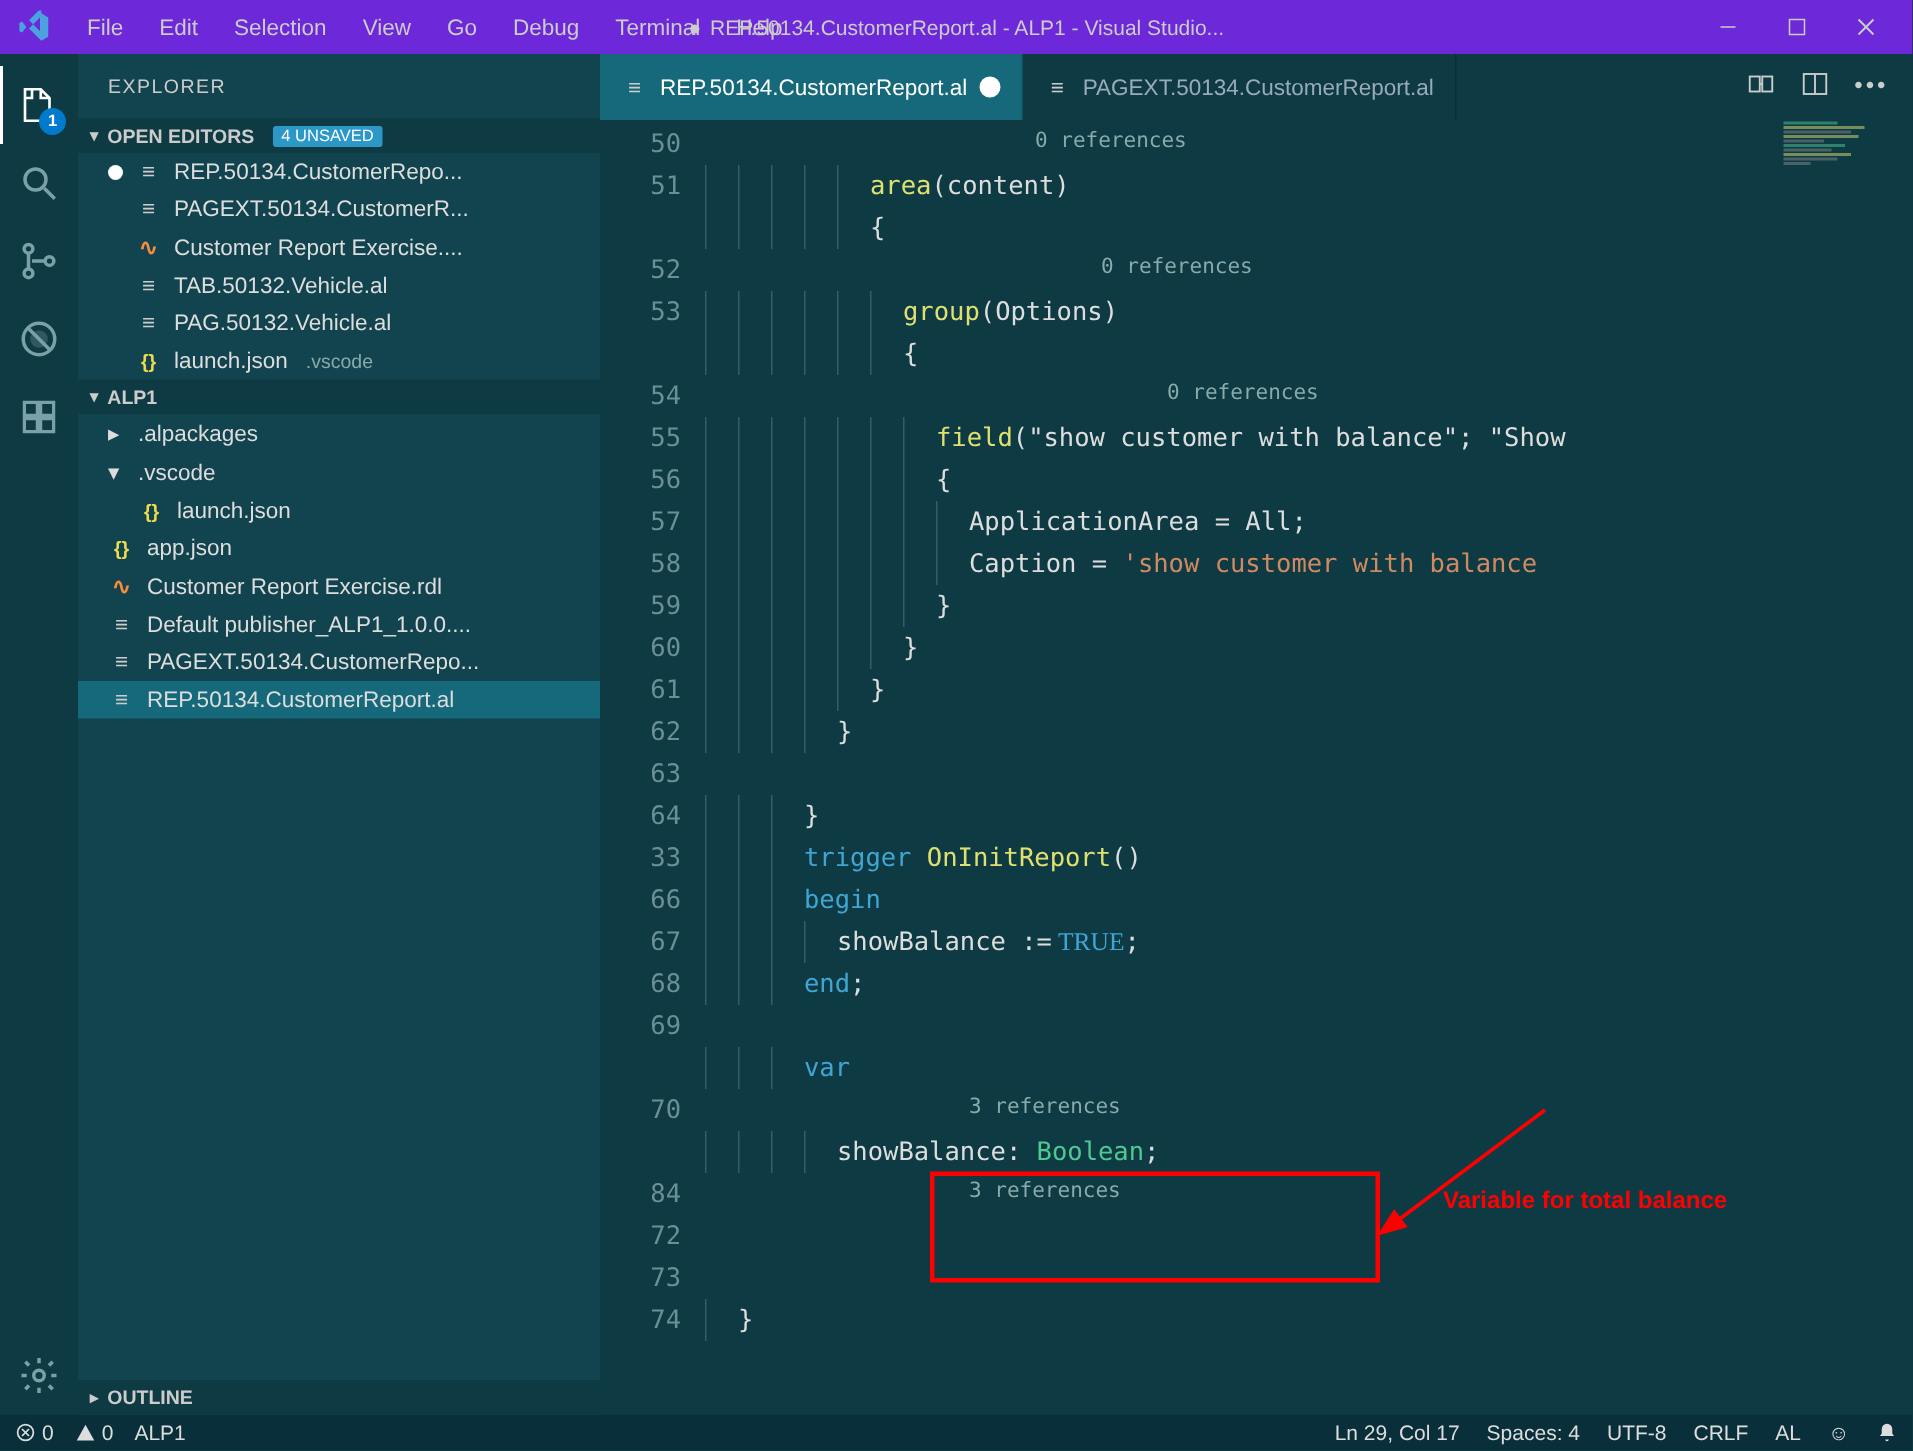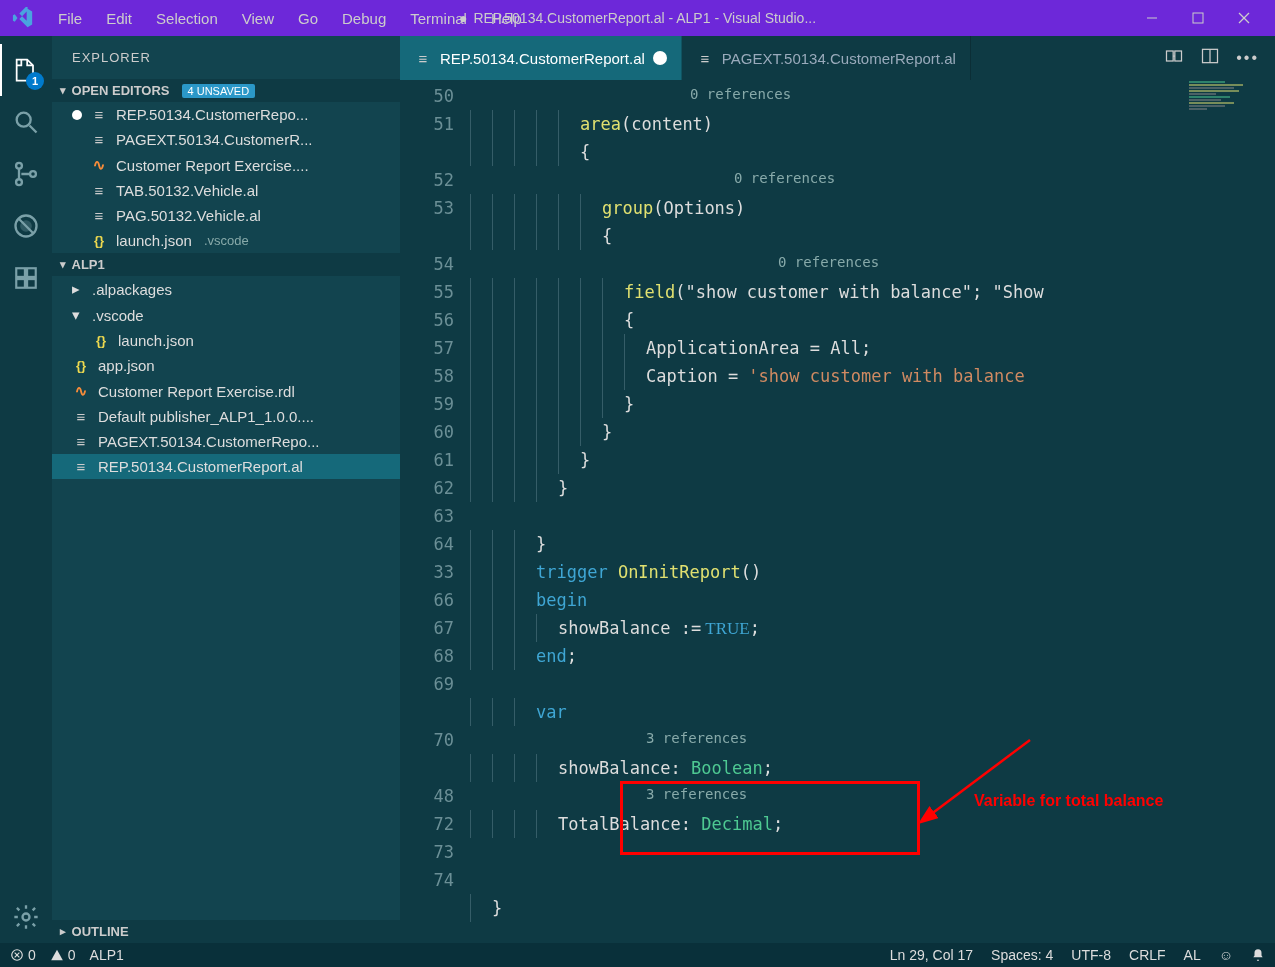--- a/index.html
+++ b/index.html
@@ -311,21 +311,21 @@
           <div>63</div>
           <div>64</div>
           <div>33</div>
           <div>66</div>
           <div>67</div>
           <div>68</div>
           <div>69</div>
           <div></div>
           <div>70</div>
           <div></div>
-          <div>48</div>
+          <div>84</div>
           <div>72</div>
           <div>73</div>
           <div>74</div>
         </div>
       <div class="code-lines">
 <div class="reflens" style="padding-left:220px;">0 references</div>
 <div class="code-line"><span class="indent-guide"></span><span class="indent-guide"></span><span class="indent-guide"></span><span class="indent-guide"></span><span class="indent-guide"></span><span class="tk-func">area</span><span class="tk-punc">(</span><span class="tk-ident">content</span><span class="tk-punc">)</span></div>
 <div class="code-line"><span class="indent-guide"></span><span class="indent-guide"></span><span class="indent-guide"></span><span class="indent-guide"></span><span class="indent-guide"></span><span class="tk-punc">{</span></div>
 <div class="reflens" style="padding-left:264px;">0 references</div>
 <div class="code-line"><span class="indent-guide"></span><span class="indent-guide"></span><span class="indent-guide"></span><span class="indent-guide"></span><span class="indent-guide"></span><span class="indent-guide"></span><span class="tk-func">group</span><span class="tk-punc">(</span><span class="tk-ident">Options</span><span class="tk-punc">)</span></div>
@@ -343,36 +343,35 @@
 <div class="code-line"><span class="indent-guide"></span><span class="indent-guide"></span><span class="indent-guide"></span><span class="tk-punc">}</span></div>
 <div class="code-line"><span class="indent-guide"></span><span class="indent-guide"></span><span class="indent-guide"></span><span class="tk-keyword">trigger</span><span class="tk-func"> OnInitReport</span><span class="tk-punc">()</span></div>
 <div class="code-line"><span class="indent-guide"></span><span class="indent-guide"></span><span class="indent-guide"></span><span class="tk-keyword">begin</span></div>
 <div class="code-line"><span class="indent-guide"></span><span class="indent-guide"></span><span class="indent-guide"></span><span class="indent-guide"></span><span class="tk-ident">showBalance </span><span class="tk-punc">:=</span><span class="tk-bool"> TRUE</span><span class="tk-punc">;</span></div>
 <div class="code-line"><span class="indent-guide"></span><span class="indent-guide"></span><span class="indent-guide"></span><span class="tk-keyword">end</span><span class="tk-punc">;</span></div>
 <div class="code-line"></div>
 <div class="code-line"><span class="indent-guide"></span><span class="indent-guide"></span><span class="indent-guide"></span><span class="tk-keyword">var</span></div>
 <div class="reflens" style="padding-left:176px;">3 references</div>
 <div class="code-line"><span class="indent-guide"></span><span class="indent-guide"></span><span class="indent-guide"></span><span class="indent-guide"></span><span class="tk-ident">showBalance: </span><span class="tk-type">Boolean</span><span class="tk-punc">;</span></div>
 <div class="reflens" style="padding-left:176px;">3 references</div>
-<div class="code-line"><span class="indent-guide"></span><span class="indent-guide"></span><span class="indent-guide"></span><span class="indent-guide"></span><span class="tk-ident">TotalBalance: </span><span class="tk-type">Decimal</span><span class="tk-punc">;</span></div>
 <div class="code-line"></div>
 <div class="code-line"></div>
 <div class="code-line"><span class="indent-guide"></span><span class="tk-punc">}</span></div>
 
         <div class="red-box" style="left:150px; top:701px; width:300px; height:74px;"></div>
 
         <svg class="arrow" style="left:450px; top:650px;" width="120" height="100">
           <defs>
               <marker id="ah" markerWidth="10" markerHeight="10" refX="2" refY="3" orient="auto">
                 <path d="M0,0 L0,6 L8,3 z" fill="#ff0000"></path>
               </marker>
             </defs>
           <line x1="110" y1="10" x2="10" y2="85" stroke="#ff0000" stroke-width="2.5" marker-end="url(#ah)"></line>
         </svg>
-        <div class="annotation-text" style="left:504px; top:707px;">Variable for total balance</div>
+        <div class="annotation-text" style="left:492px; top:707px;">Variable for total balance</div>
       </div>
     </div>
 
     <div class="minimap">
       <div class="minimap-line" style="background:#4ec992;width:40%"></div>
       <div class="minimap-line" style="background:#e0e070;width:60%"></div>
       <div class="minimap-line" style="background:#888;width:50%"></div>
       <div class="minimap-line" style="background:#e0e070;width:55%"></div>
       <div class="minimap-line" style="background:#888;width:30%"></div>
       <div class="minimap-line" style="background:#4ec992;width:45%"></div>

